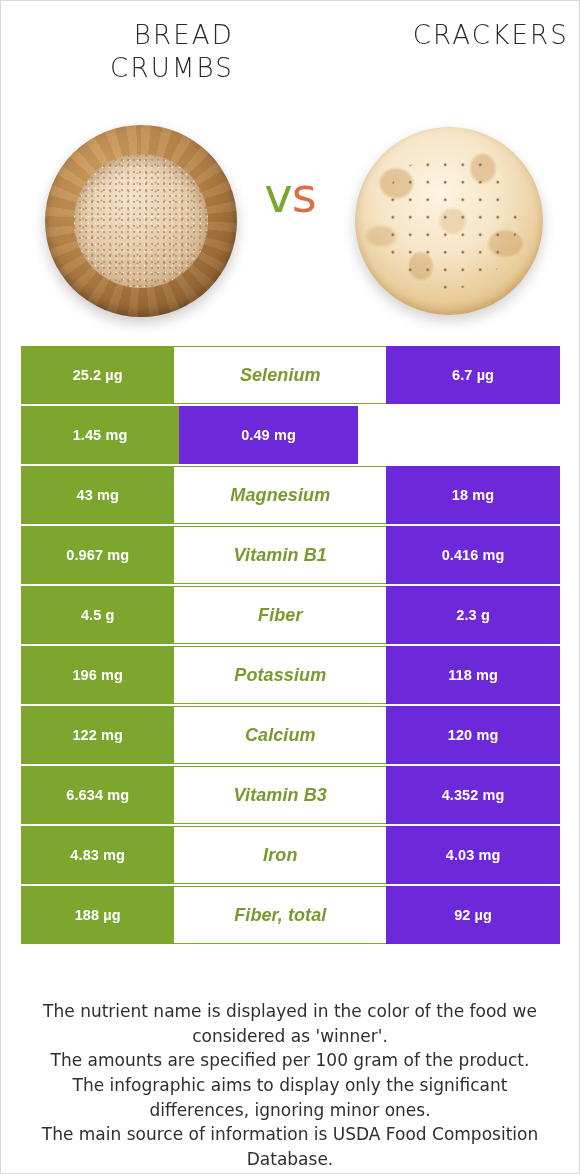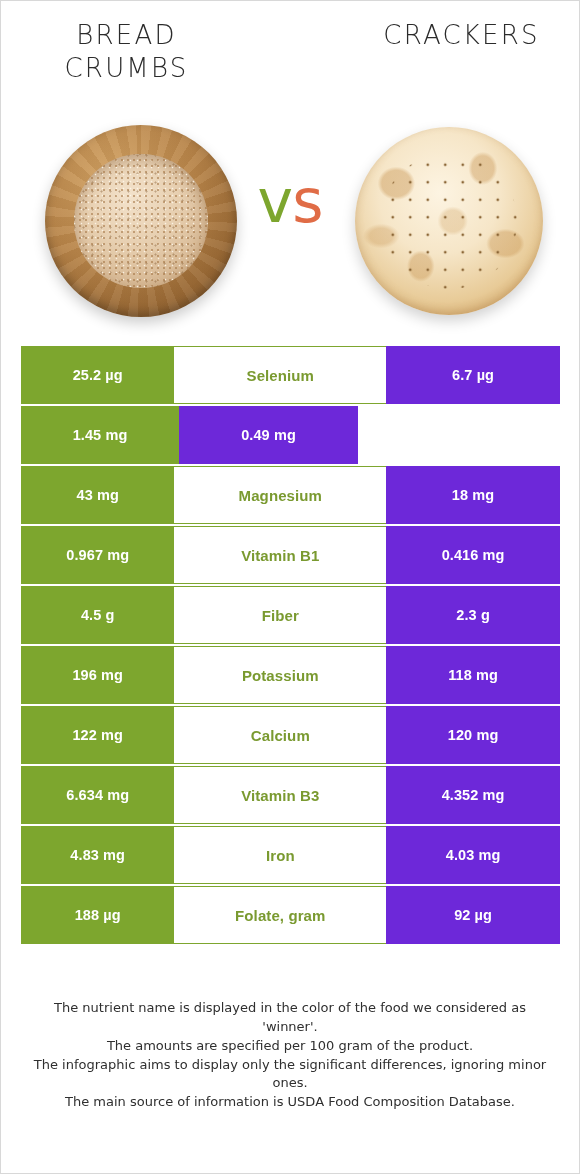--- a/index.html
+++ b/index.html
@@ -26,38 +26,38 @@
 
   .title {
     position: absolute;
     top: 18px;
     font-family: "DejaVu Sans", sans-serif;
     font-weight: 300;
     font-size: 26px;
     letter-spacing: 2.2px;
     color: #2b2b2b;
     text-transform: uppercase;
-    text-align: center;
+    text-align: right;
     line-height: 1.25;
   }
   .title-left  { left: 18px;  width: 215px; }
   .title-right { right: 10px; width: 215px; }
 
   
   .vs-wrap {
     position: absolute;
     left: 0; right: 0;
     top: 170px;
     text-align: center;
     z-index: 5;
     pointer-events: none;
   }
   .vs {
     font-family: "DejaVu Sans", sans-serif;
-    font-size: 60px;
+    font-size: 48px;
     font-weight: 400;
     line-height: 1;
     letter-spacing: -1px;
   }
   .vs .v { color: #7DA62E; }
   .vs .s { color: #E06C46; }
 
   
   .food {
     position: absolute;
@@ -165,37 +165,38 @@
     width: 158px;
     background: #7DA62E;
     color: #ffffff;
   }
   .cell-mid {
     width: 218px;
     background: #ffffff;
     border-top: 1px solid #7DA62E;
     border-bottom: 1px solid #7DA62E;
     color: #7A9A30;
-    font-size: 15px;
+    font-size: 18px;
+    font-style: italic;
   }
   .cell-right {
     width: 179px;
     background: #6d28d9;
     color: #ffffff;
   }
 
   
   .footer {
     position: absolute;
     left: 0; right: 0;
     top: 998px;
     padding: 0 26px;
     text-align: center;
     font-family: "DejaVu Sans", sans-serif;
-    font-size: 13px;
+    font-size: 17px;
     line-height: 1.45;
     color: #2f2f2f;
   }
   .footer p { margin: 0; }
 </style>
 </head>
 <body>
 
 <div class="header">
 
@@ -263,21 +264,21 @@
       <div class="cell cell-mid">Vitamin B3</div>
       <div class="cell cell-right">4.352 mg</div>
     </div>
     <div class="row">
       <div class="cell cell-left">4.83 mg</div>
       <div class="cell cell-mid">Iron</div>
       <div class="cell cell-right">4.03 mg</div>
     </div>
     <div class="row">
       <div class="cell cell-left">188 µg</div>
-      <div class="cell cell-mid">Folate, gram</div>
+      <div class="cell cell-mid">Fiber, total</div>
       <div class="cell cell-right">92 µg</div>
     </div>
   </div>
 
 <div class="footer">
   <p>The nutrient name is displayed in the color of the food we considered as 'winner'.</p>
   <p>The amounts are specified per 100 gram of the product.</p>
   <p>The infographic aims to display only the significant differences, ignoring minor ones.</p>
   <p>The main source of information is USDA Food Composition Database.</p>
 </div>

